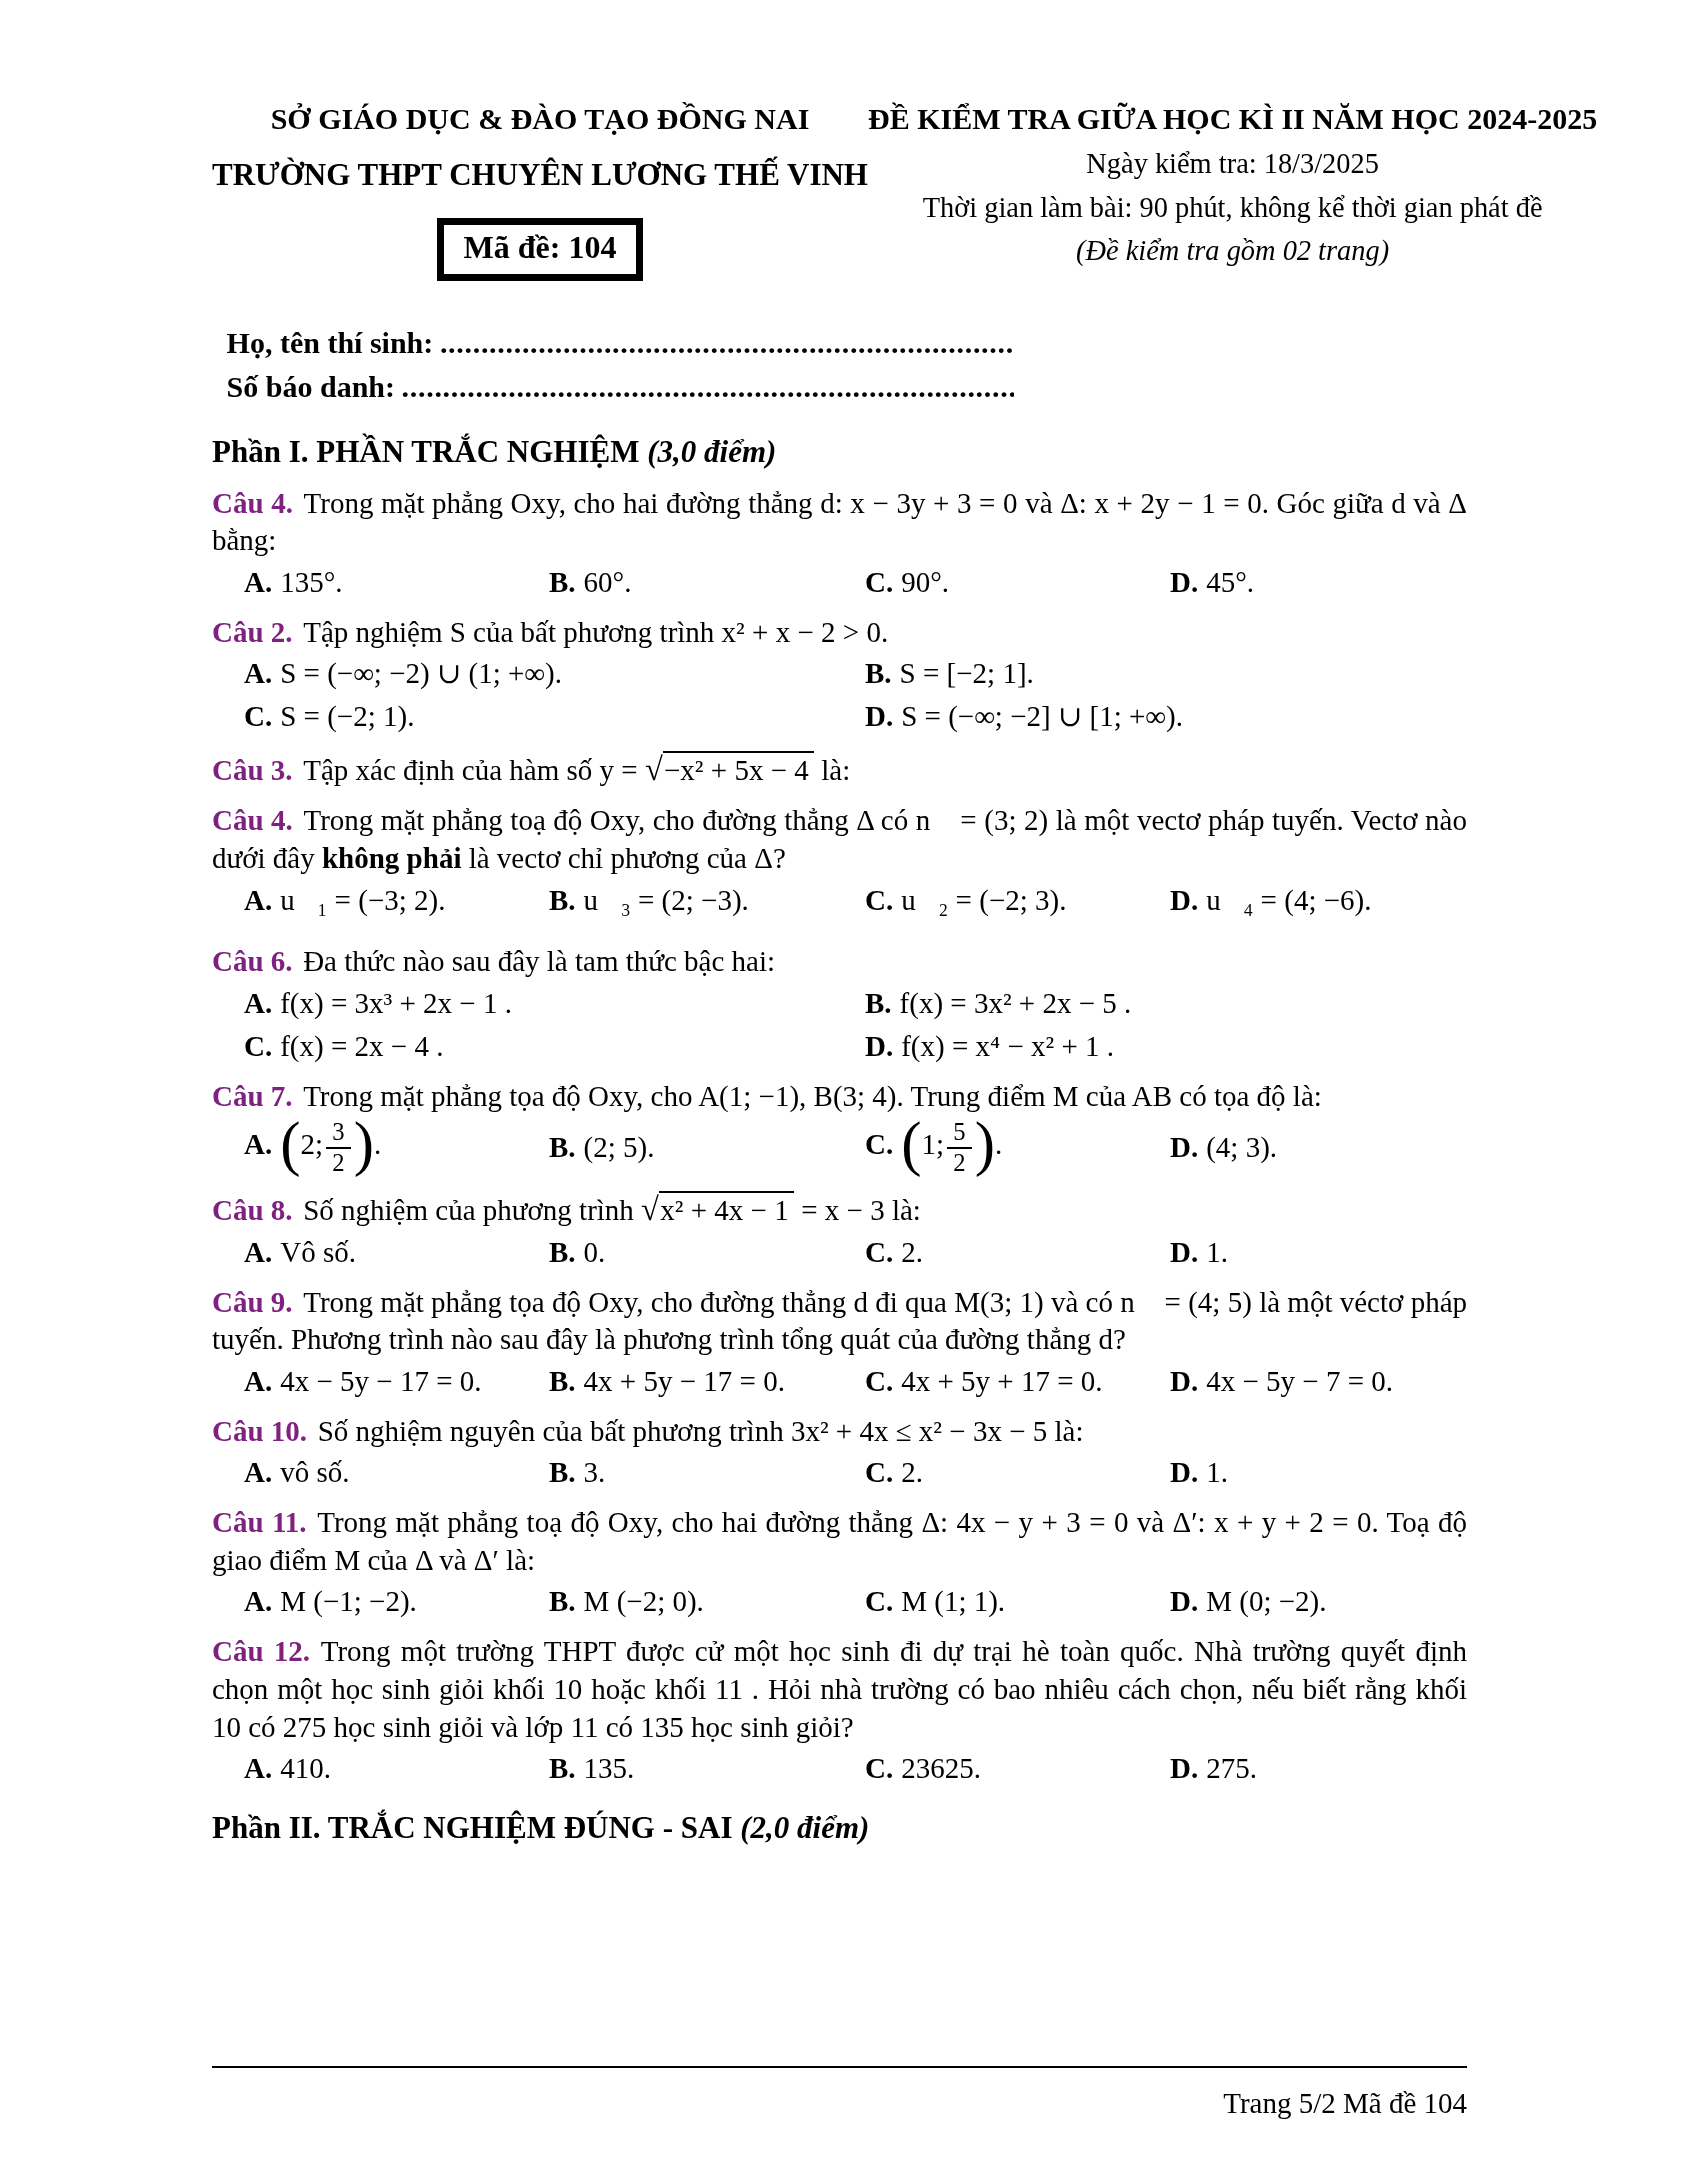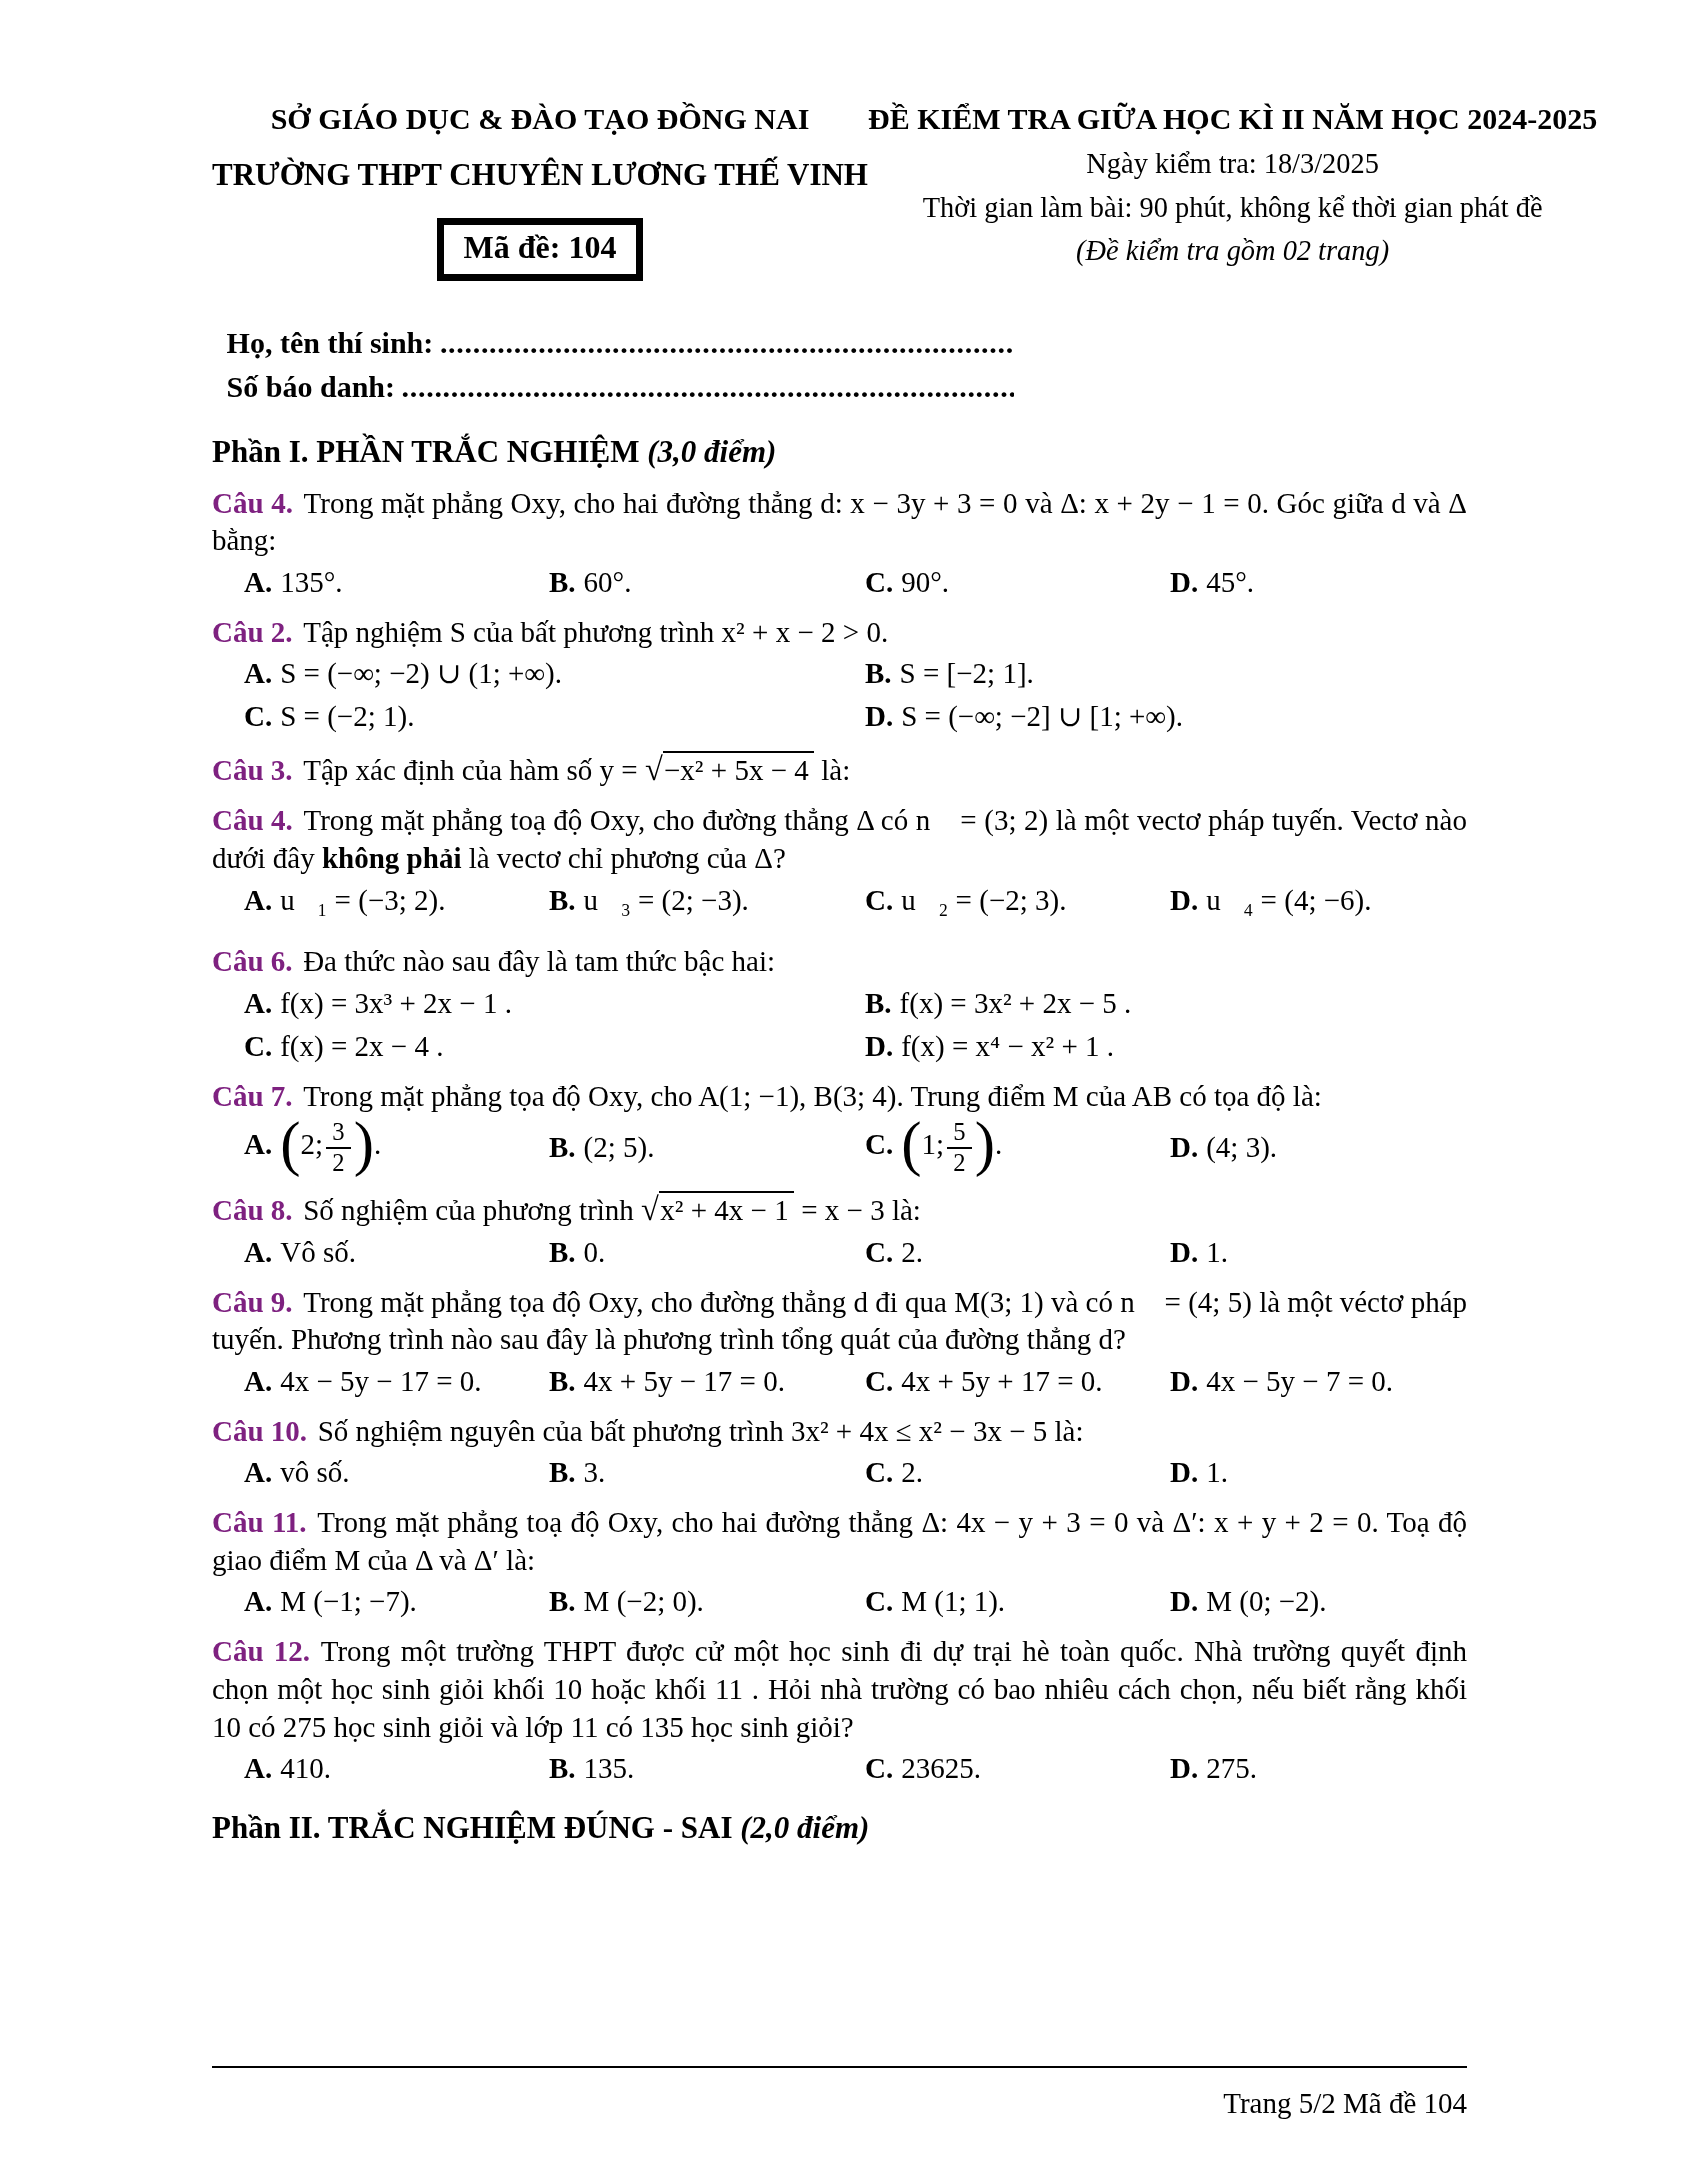--- a/index.html
+++ b/index.html
@@ -189,21 +189,21 @@
       <span class="opt"><b class="olabel">A.</b><span>vô số.</span></span>
       <span class="opt"><b class="olabel">B.</b><span>3.</span></span>
       <span class="opt"><b class="olabel">C.</b><span>2.</span></span>
       <span class="opt"><b class="olabel">D.</b><span>1.</span></span>
     </div>
   </div>
 
   <div class="q">
     <p class="stem"><span class="qlabel">Câu 11.</span><span>Trong mặt phẳng toạ độ Oxy, cho hai đường thẳng Δ: 4x − y + 3 = 0 và Δ′: x + y + 2 = 0. Toạ độ giao điểm M của Δ và Δ′ là:</span></p>
     <div class="opts cols4">
-      <span class="opt"><b class="olabel">A.</b><span>M (−1; −7).</span></span>
+      <span class="opt"><b class="olabel">A.</b><span>M (−1; −2).</span></span>
       <span class="opt"><b class="olabel">B.</b><span>M (−2; 0).</span></span>
       <span class="opt"><b class="olabel">C.</b><span>M (1; 1).</span></span>
       <span class="opt"><b class="olabel">D.</b><span>M (0; −2).</span></span>
     </div>
   </div>
 
   <div class="q">
     <p class="stem"><span class="qlabel">Câu 12.</span><span>Trong một trường THPT được cử một học sinh đi dự trại hè toàn quốc. Nhà trường quyết định chọn một học sinh giỏi khối 10 hoặc khối 11 . Hỏi nhà trường có bao nhiêu cách chọn, nếu biết rằng khối 10 có 275 học sinh giỏi và lớp 11 có 135 học sinh giỏi?</span></p>
     <div class="opts cols4">
       <span class="opt"><b class="olabel">A.</b><span>410.</span></span>

